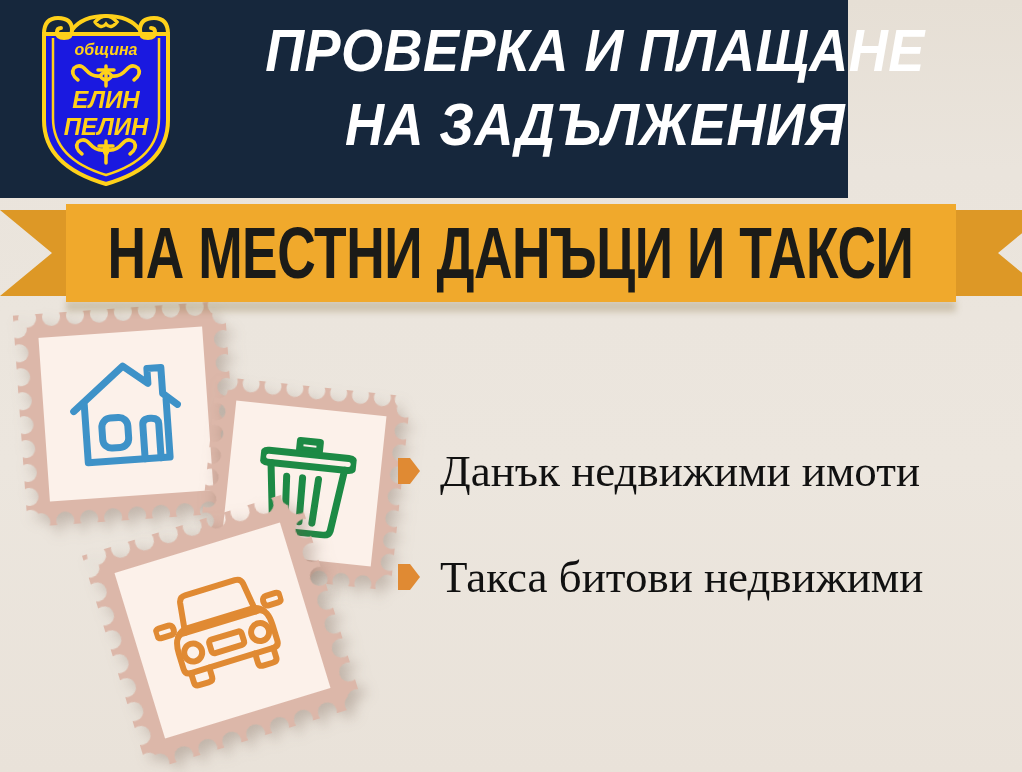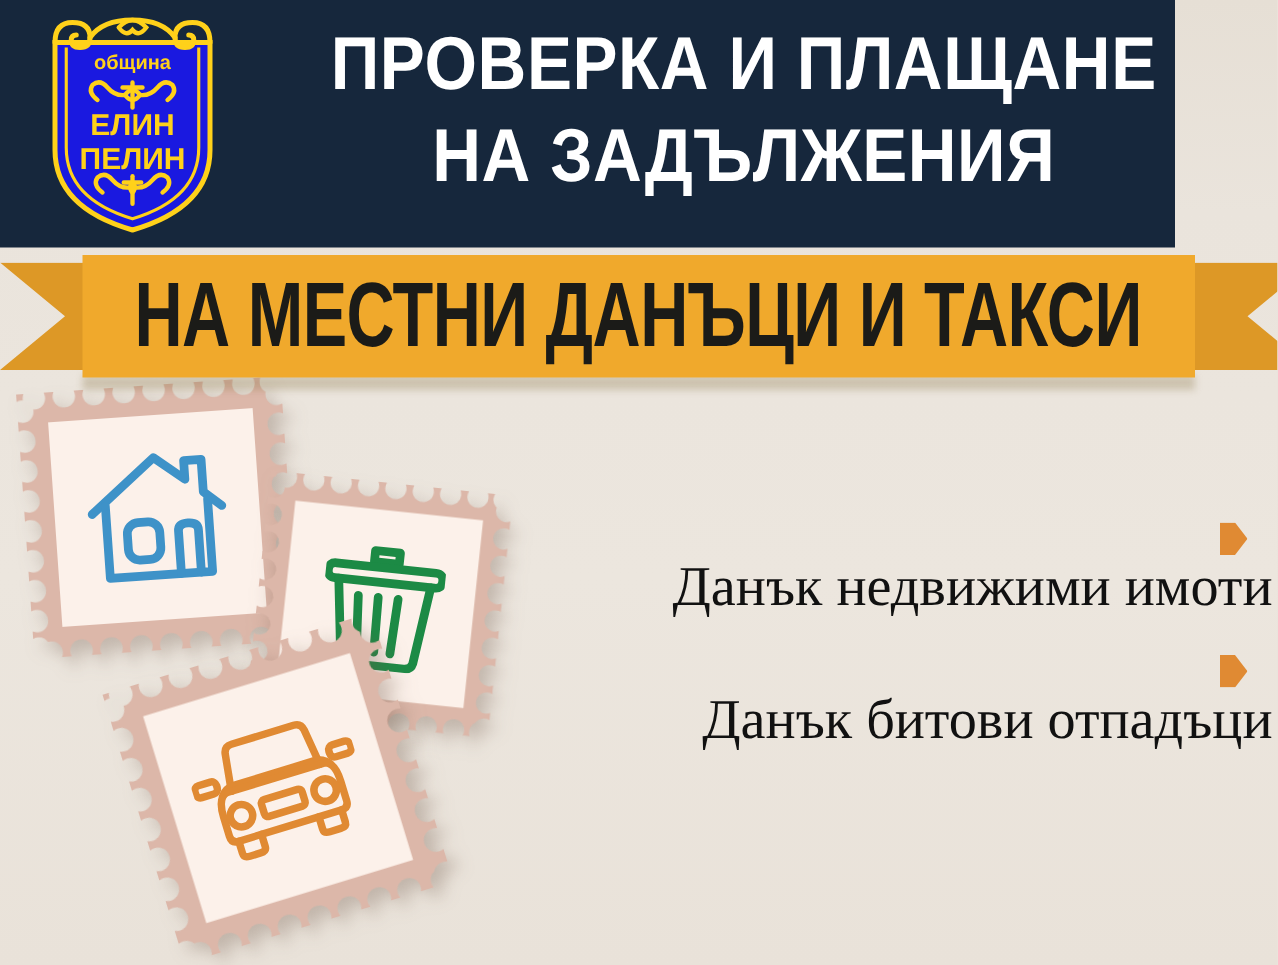--- a/index.html
+++ b/index.html
@@ -9,23 +9,24 @@
     background:#eae4dc;
   }
   #poster{
     position:relative;width:1022px;height:772px;
     background:linear-gradient(180deg,#e6dfd5 0%,#eae4dc 22%,#ece6de 60%,#e9e2d9 100%);
     overflow:hidden;
   }
 
   
   .header{
-    position:absolute;left:0;top:0;width:940px;height:198px;
+    position:absolute;left:0;top:0;width:848px;height:198px;
     background:#16273c;
     z-index:5;
+    font-style:italic;
   }
   .header-title{
     position:absolute;left:175px;top:14px;width:840px;
     text-align:center;
     color:#ffffff;
     font-family:"Liberation Sans", sans-serif;
     font-weight:bold;
     font-size:60px;
     line-height:74px;
     letter-spacing:0.5px;
@@ -83,23 +84,22 @@
 
   .stamp-home{left:20px;top:8px;width:212px;height:212px;transform:rotate(-4deg);}
   .stamp-waste{left:206px;top:86px;width:195px;height:195px;transform:rotate(6deg);}
   .stamp-vehicle{left:110px;top:218px;width:225px;height:225px;transform:rotate(-17deg);}
 
   
   .bullets{
     position:absolute;left:398px;top:418px;width:620px;z-index:4;
   }
   .bullet-row{
-    display:flex;align-items:flex-end;
+    display:flex;align-items:center;
     height:106px;
-    flex-direction:column;
   }
   .bullet-mark{
     width:22px;height:26px;margin-right:20px;flex:0 0 auto;
     background:#e08a33;
     clip-path:polygon(0 0,12px 0,22px 13px,12px 26px,0 26px);
   }
   .bullet-label{
     font-family:"Liberation Serif", serif;
     font-size:45px;
     line-height:50px;
@@ -349,19 +349,19 @@
 
   <div class="bullets">
 
     <div class="bullet-row">
       <span class="bullet-mark"></span>
       <span class="bullet-label">Данък недвижими имоти</span>
     </div>
 
     <div class="bullet-row">
       <span class="bullet-mark"></span>
-      <span class="bullet-label">Данък битови отпадъци</span>
+      <span class="bullet-label">Такса битови недвижими</span>
     </div>
 
 
   </div>
 
 </div>
 
 </body></html>

